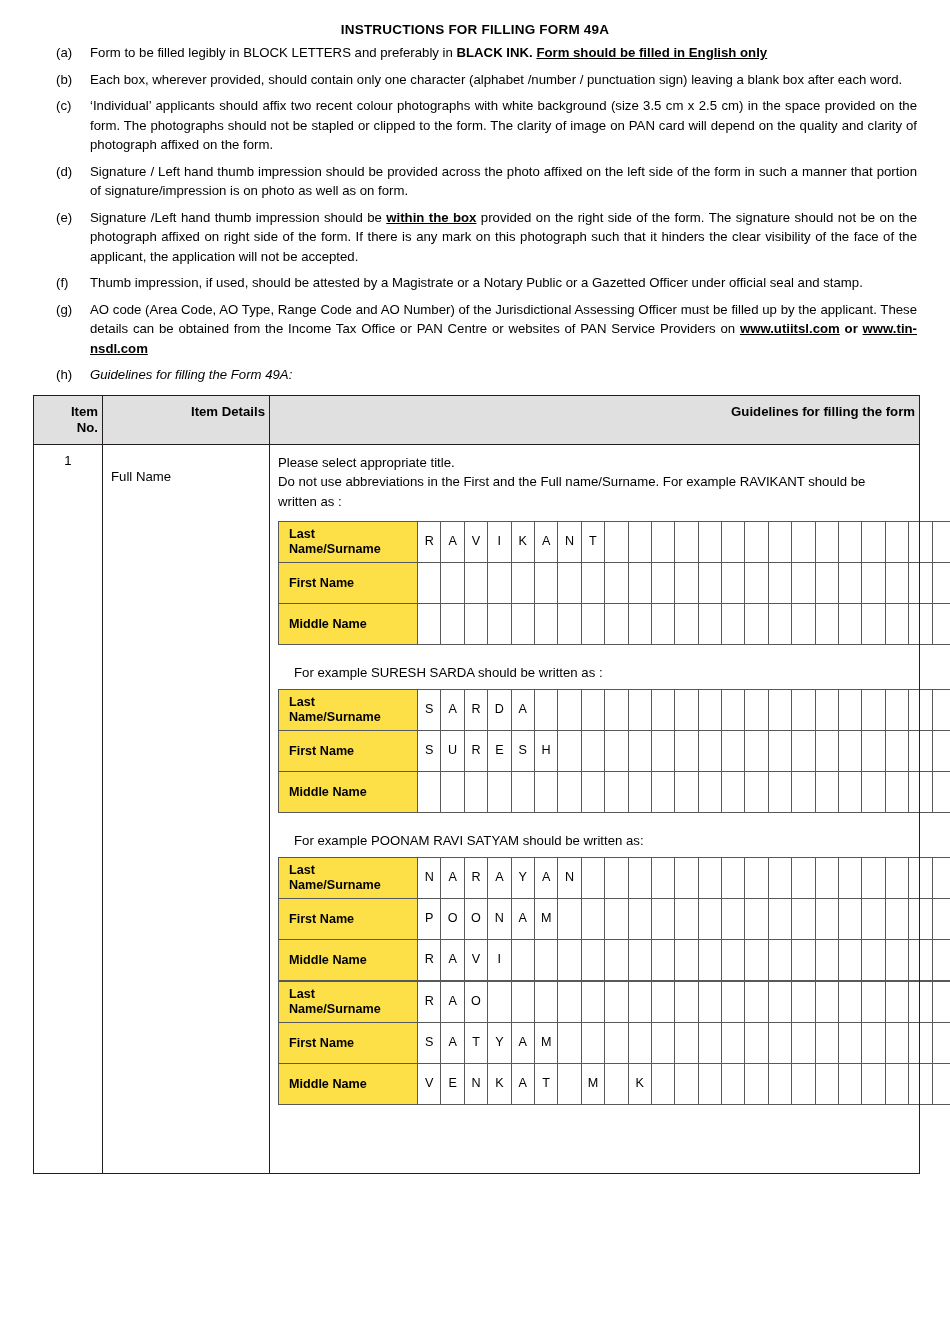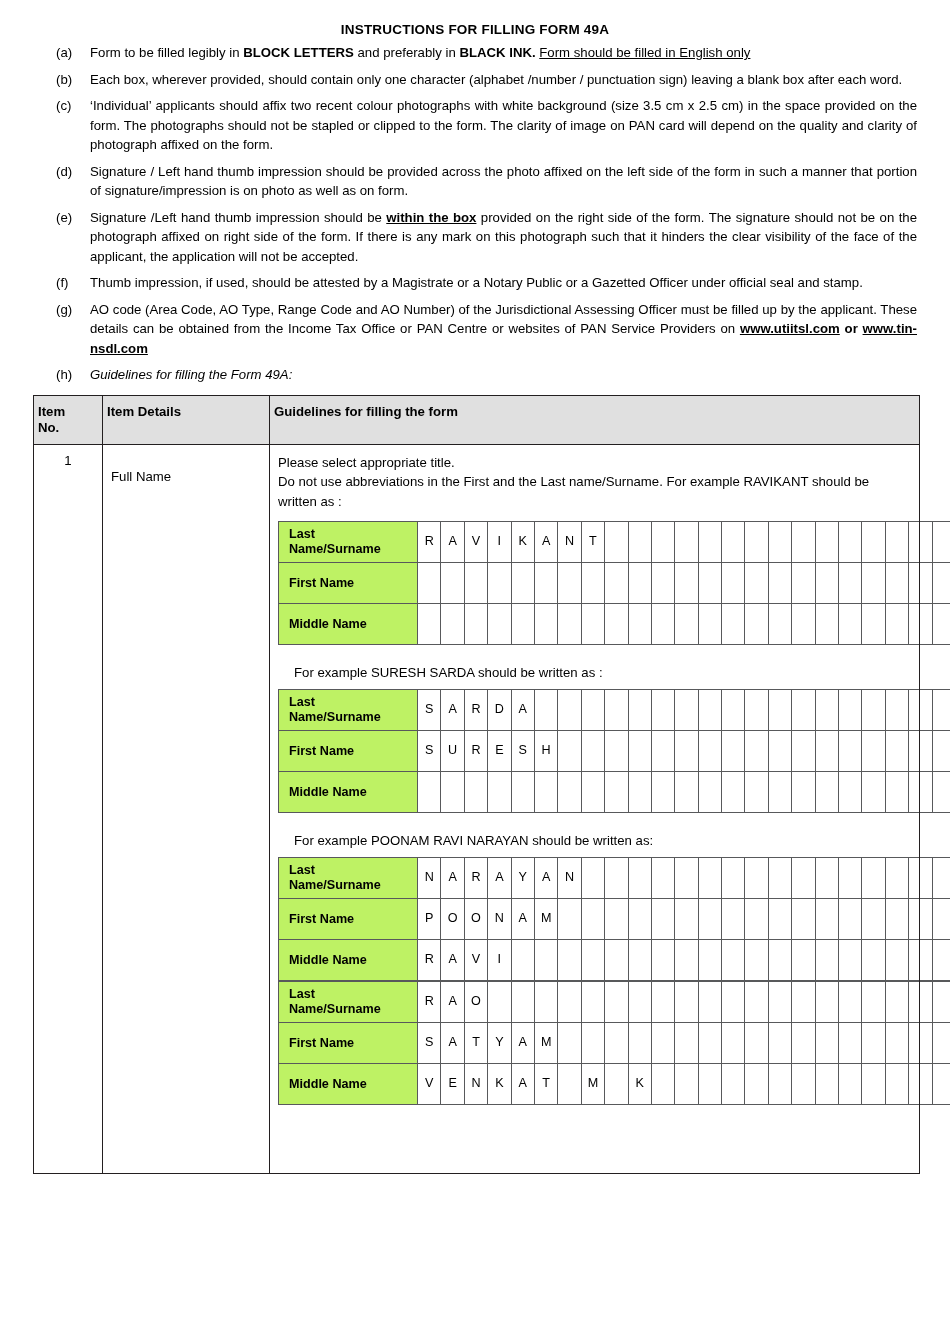--- a/index.html
+++ b/index.html
@@ -67,21 +67,21 @@
     width: 887px;
     table-layout: fixed;
   }
   .main-table > tbody > tr > th,
   .main-table > tbody > tr > td {
     border: 1.2px solid #231f20;
     vertical-align: top;
   }
   .th-head {
     background: #e0e0e0;
-    text-align: left;
+    text-align: right;
     font-weight: bold;
     font-size: 13.2px;
     padding: 8px 4px;
     line-height: 16px;
     vertical-align: middle;
   }
   .col-itemno { width: 60px; }
   .col-itemdet { width: 158px; }
   .col-guide { width: auto; }
 
@@ -116,21 +116,21 @@
     width: 666px;
     border: 1.2px solid #58595b;
     margin: 0 0 0 0;
   }
   .name-grid tr.name-row td {
     border: 1px solid #58595b;
     height: 40px;
   }
   .name-grid td.name-label {
     width: 128px;
-    background: #bef264;
+    background: #fde047;
     font-weight: bold;
     font-size: 12.6px;
     line-height: 15px;
     padding: 0 0 0 10px;
     vertical-align: middle;
     border-right: 1.2px solid #58595b;
   }
   .name-grid td.name-cell {
     width: 22.4px;
     text-align: center;
@@ -145,21 +145,21 @@
 </head>
 <body>
 
 <div class="page">
 
   <div class="doc-title">INSTRUCTIONS FOR FILLING FORM 49A</div>
 
   <div class="instructions">
       <div class="instr-row">
         <div class="instr-marker">(a)</div>
-        <div class="instr-text"><span>Form to be filled legibly in </span><span style="font-weight: bold;">BLOCK LETTERS</span><span> and preferably in </span><span style="font-weight: bold;">BLACK INK.</span><span> </span><span style="font-weight: normal; text-decoration: underline;">Form should be filled in English only</span></div>
+        <div class="instr-text"><span>Form to be filled legibly in </span><span style="font-weight: normal;">BLOCK LETTERS</span><span> and preferably in </span><span style="font-weight: bold;">BLACK INK.</span><span> </span><span style="font-weight: bold; text-decoration: underline;">Form should be filled in English only</span></div>
       </div>
       <div class="instr-row">
         <div class="instr-marker">(b)</div>
         <div class="instr-text"><span>Each box, wherever provided, should contain only one character (alphabet /number / punctuation sign) leaving a blank box after each word.</span></div>
       </div>
       <div class="instr-row">
         <div class="instr-marker">(c)</div>
         <div class="instr-text"><span>‘Individual’ applicants should affix two recent colour photographs with white background (size 3.5 cm x 2.5 cm) in the space provided on the form. The photographs should not be stapled or clipped to the form. The clarity of image on PAN card will depend on the quality and clarity of photograph affixed on the form.</span></div>
       </div>
       <div class="instr-row">
@@ -193,21 +193,21 @@
         </th>
         <th class="th-head col-itemdet">Item Details</th>
         <th class="th-head col-guide">Guidelines for filling the form</th>
       </tr>
       <tr>
         <td class="cell-itemno">1</td>
         <td class="cell-itemdet">Full Name</td>
         <td class="cell-guide">
           <div class="guide-para">
             <span class="guide-line">Please select appropriate title.</span>
-            <span><span>Do not use abbreviations in the First and the Last name/Surname. For example </span><b>RAVIKANT</b><span> should be written as :</span></span>
+            <span><span>Do not use abbreviations in the First and the Full name/Surname. For example </span><b>RAVIKANT</b><span> should be written as :</span></span>
           </div>
           <div id="examples-host">
               <div class="grid-gap"></div>
               <table class="name-grid">
                 <tbody>
                   <tr class="name-row">
                     <td class="name-label"><span>Last</span><br><span>Name/Surname</span></td>
                     <td class="name-cell">R</td>
                     <td class="name-cell">A</td>
                     <td class="name-cell">V</td>
@@ -362,21 +362,21 @@
                     <td class="name-cell"></td>
                     <td class="name-cell"></td>
                     <td class="name-cell"></td>
                     <td class="name-cell"></td>
                     <td class="name-cell"></td>
                     <td class="name-cell"></td>
                     <td class="name-cell"></td>
                   </tr>
                 </tbody>
               </table>
-              <div class="example-label"><span>For example </span><b>POONAM RAVI NARAYAN</b><span> should be written as:</span></div>
+              <div class="example-label"><span>For example </span><b>POONAM RAVI SATYAM</b><span> should be written as:</span></div>
               <table class="name-grid">
                 <tbody>
                   <tr class="name-row">
                     <td class="name-label"><span>Last</span><br><span>Name/Surname</span></td>
                     <td class="name-cell">N</td>
                     <td class="name-cell">A</td>
                     <td class="name-cell">R</td>
                     <td class="name-cell">A</td>
                     <td class="name-cell">Y</td>
                     <td class="name-cell">A</td>

